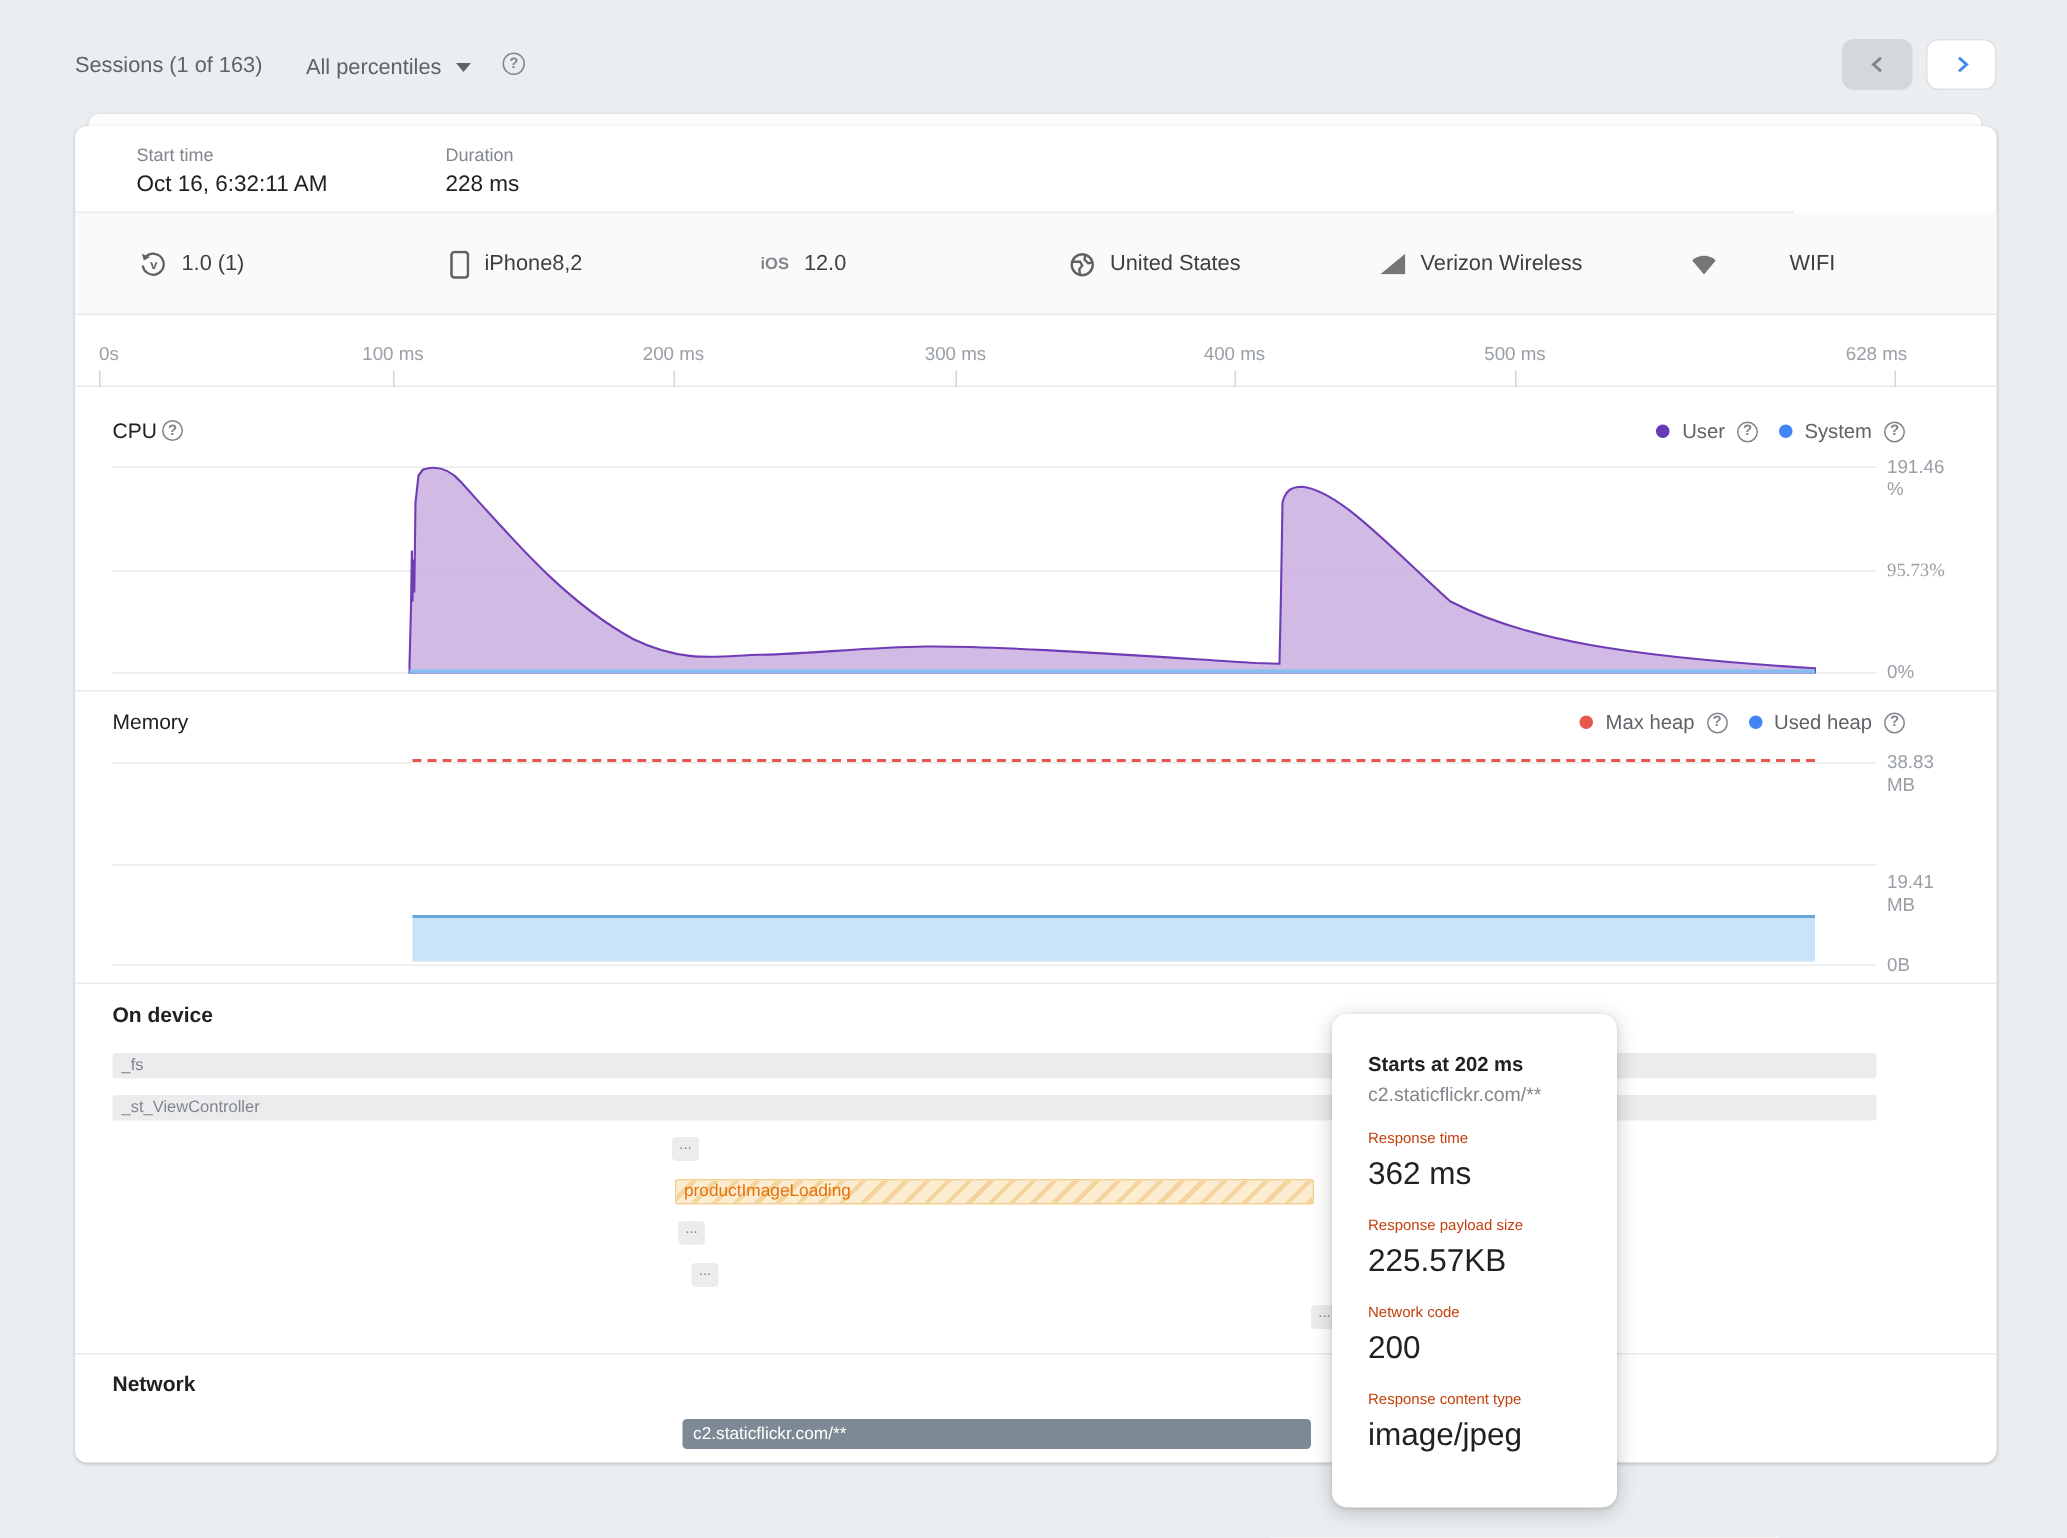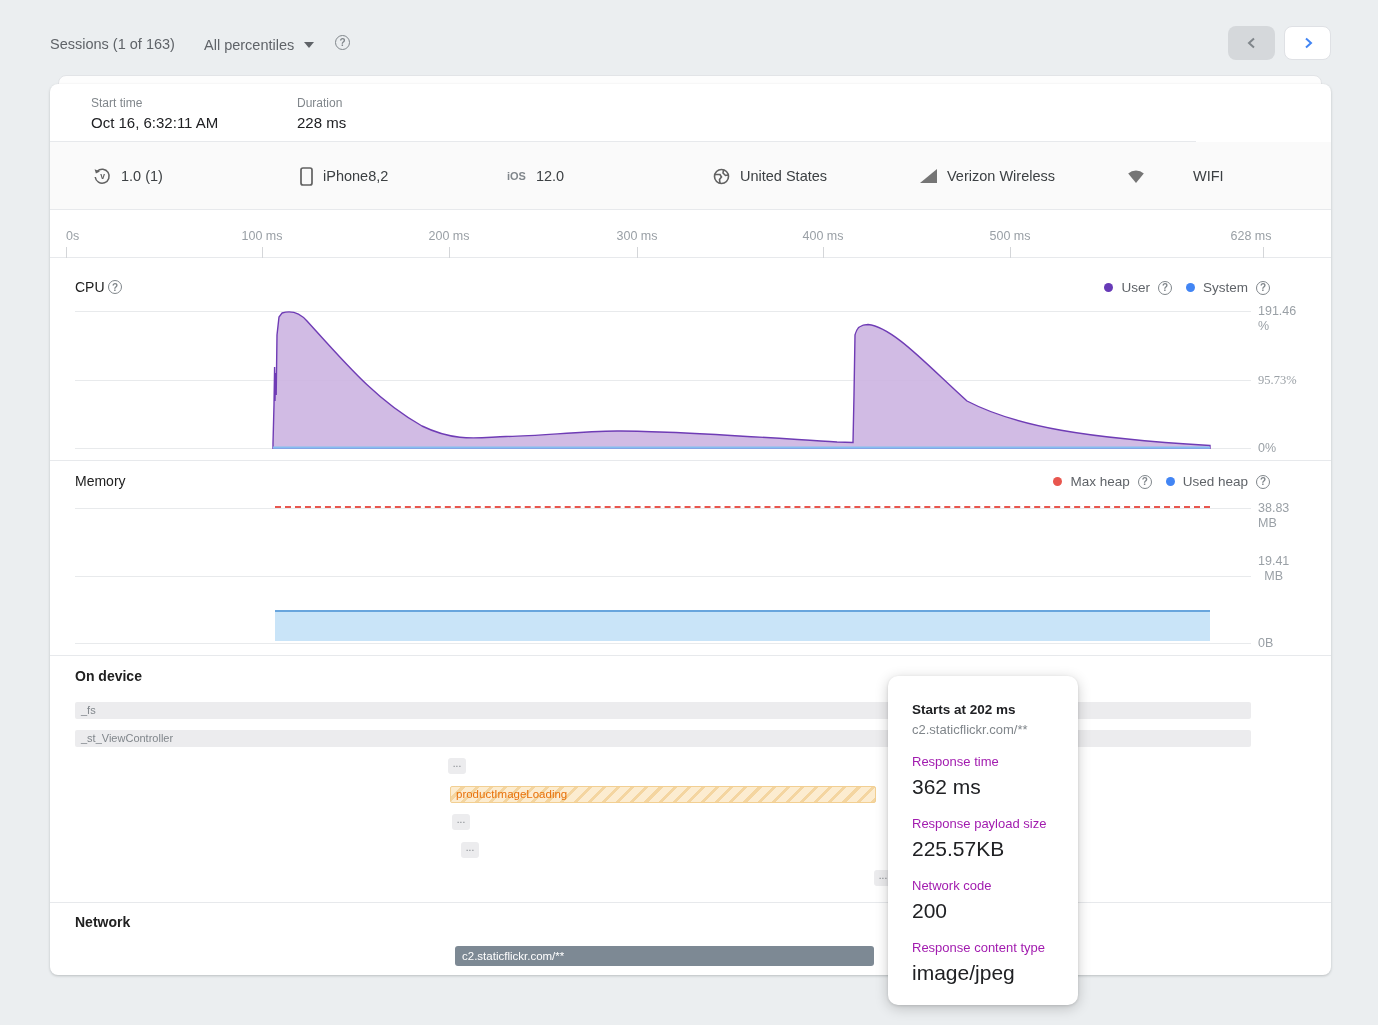--- a/index.html
+++ b/index.html
@@ -69,21 +69,21 @@
                   background:repeating-linear-gradient(135deg, #fcecd0 0 7px, #f4d5a0 7px 10px);
                   border:1px solid #f2cf92; font-size:11.5px; color:#e8710a; line-height:15px; padding-left:5px; cursor:pointer; }
   .net-bar { position:absolute; left:405px; top:862px; width:419px; height:20px; background:#7d8994; border-radius:3px;
              font-size:11.5px; color:#ffffff; line-height:20px; padding-left:7px; cursor:pointer; }
 
   
   .tooltip { position:absolute; left:888px; top:676px; width:190px; height:329px; background:#ffffff; border-radius:10px;
              box-shadow:0 3px 14px rgba(0,0,0,.2), 0 1px 3px rgba(0,0,0,.12); padding:26px 18px 0 24px; z-index:50; }
   .tt-title { font-size:13.5px; font-weight:bold; color:#202124; }
   .tt-url { font-size:13px; color:#80868b; margin-top:5px; }
-  .tt-field-label { font-size:13px; color:#a21caf; margin-top:17px; }
+  .tt-field-label { font-size:10px; color:#c2410c; margin-top:17px; }
   .tt-field-value { font-size:21px; color:#202124; margin-top:6px; }
 </style>
 </head>
 <body>
 
 <div class="topbar">
   <span class="sessions-label">Sessions (1 of 163)</span>
   <div class="percentiles">
     <span>All percentiles</span>
     <i class="caret"></i>
@@ -240,21 +240,21 @@
     <div class="gridline" style="top:492px;"></div>
     <div class="gridline" style="top:559px;"></div>
 
     <div class="mem-dashed"></div>
     <div class="mem-band"></div>
 
     <div class="axis-lab" style="top:417px;">
       <div>38.83</div>
         <div>MB</div>
     </div>
-    <div class="axis-lab" style="top:470px;text-align:center;">
+    <div class="axis-lab" style="top:497px;">
       <div>19.41</div>
         <div>MB</div>
     </div>
     <div class="axis-lab" style="top:552px;">0B</div>
 
     <div class="sect-border" style="position:absolute; left:0; top:571px; width:1281px;"></div>
   </div>
 
   <div>
     <div class="section-title" style="position:absolute; left:25px; top:584px; font-weight:700;">On device</div>

